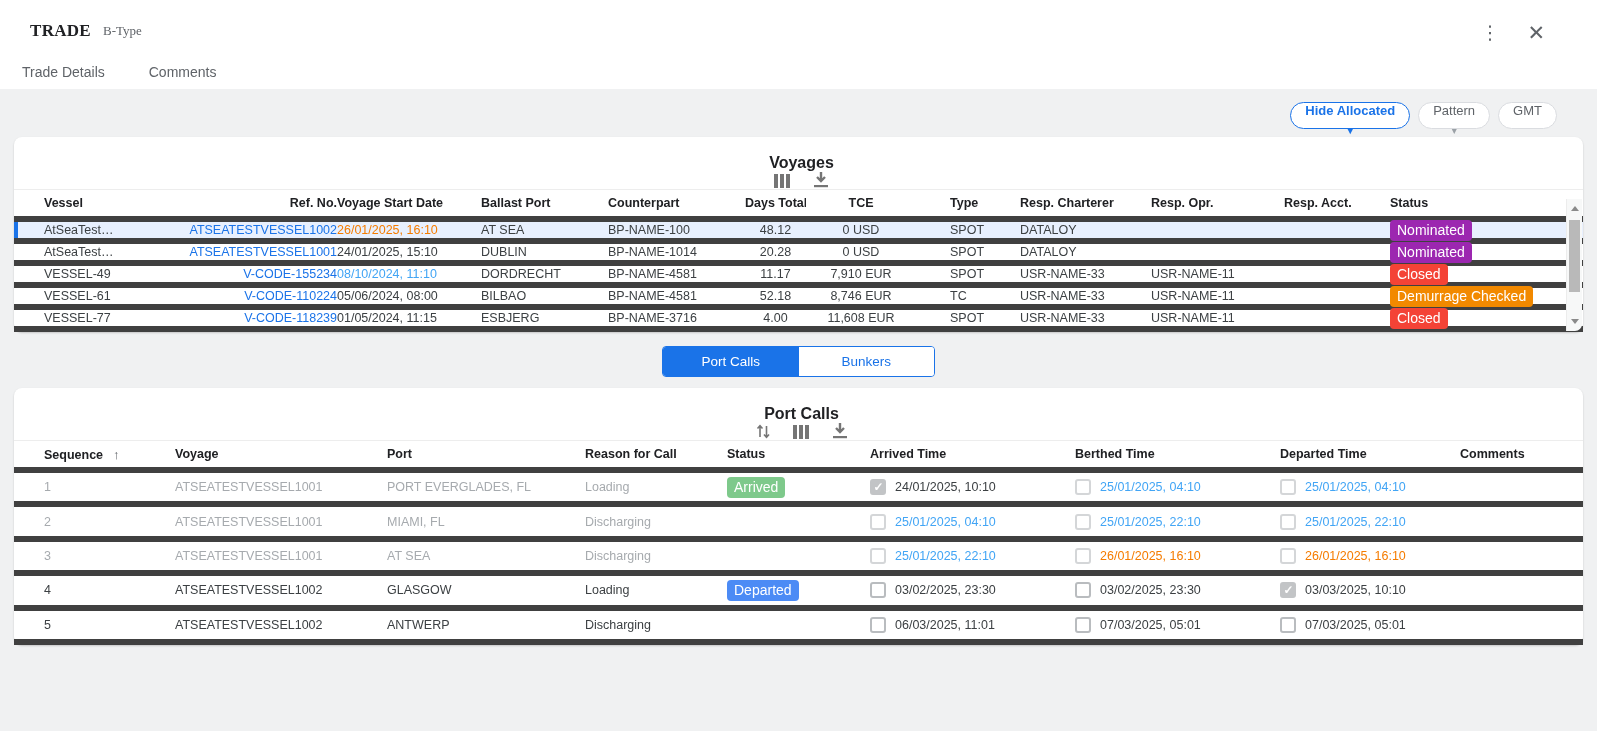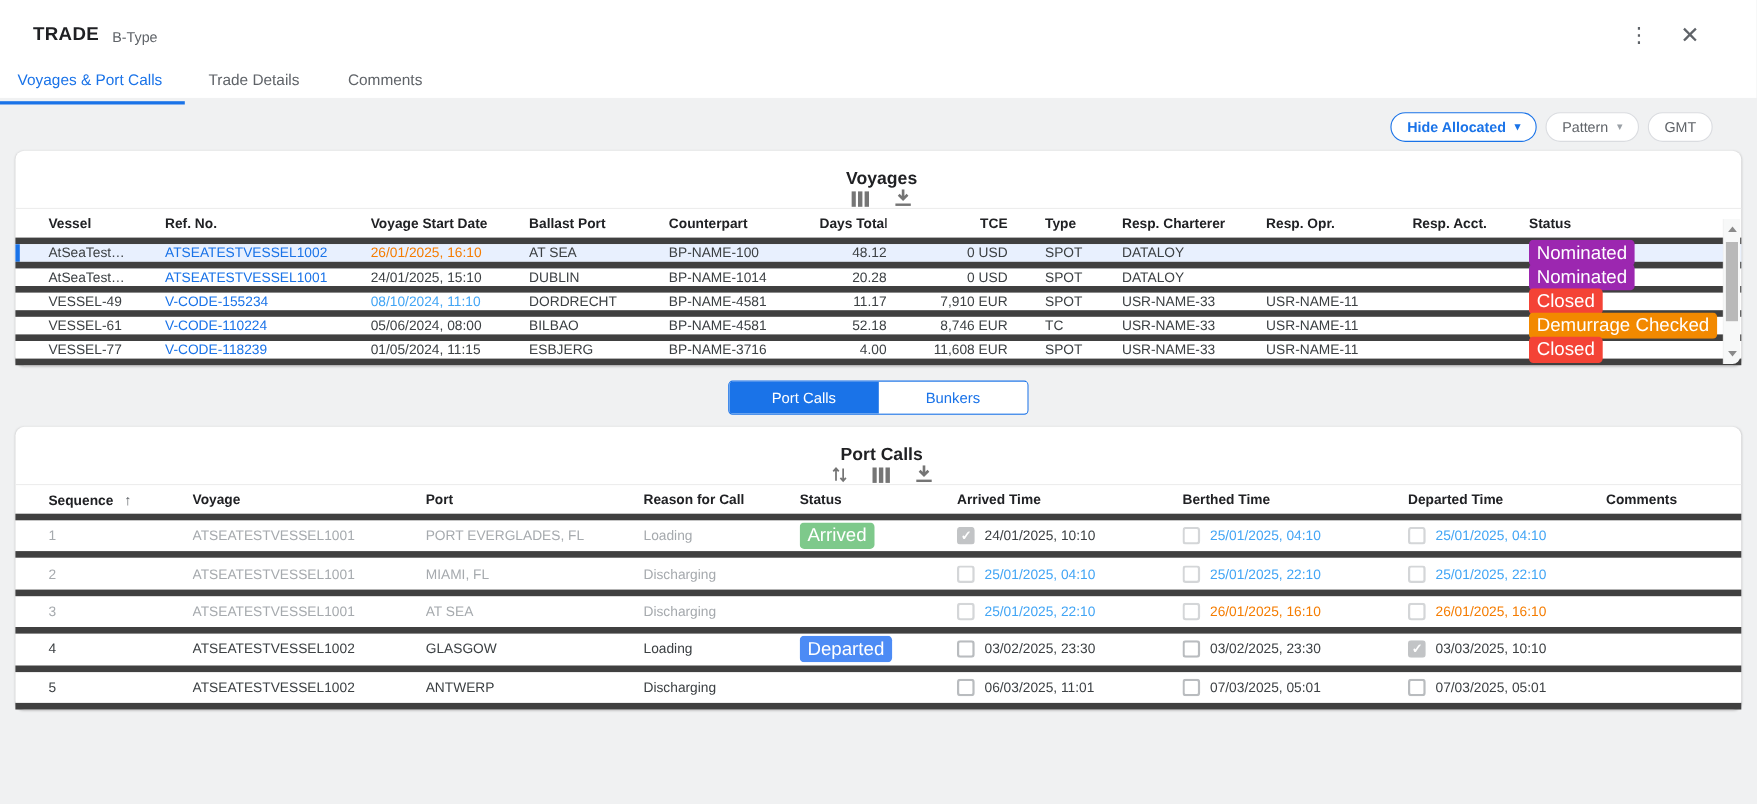--- a/index.html
+++ b/index.html
@@ -1,69 +1,69 @@
 <!DOCTYPE html>
 <html style="--accent-blue: #1a73e8; --link-blue: #1a73e8; --date-orange: #f57c00; --date-blue: #42a5f5; --badge-nominated: #9c27b0; --badge-closed: #f44336; --badge-demurrage: #f28900; --badge-arrived: #7ec98b; --badge-departed: #4c8bf5;"><head>
 <meta charset="utf-8">
 <style>
   * { margin:0; padding:0; box-sizing:border-box; }
   html,body { width:1597px; height:731px; overflow:hidden; }
   body { font-family:"Liberation Sans", sans-serif; background:#f0f1f2; color:#3c4043; }
 
   
   .app-header { background:#fff; height:89px; position:relative; }
-  .title-row { display:flex; align-items:flex-end; padding:21px 0 0 30px; }
+  .title-row { display:flex; align-items:center; padding:21px 0 0 30px;font-family:Liberation Serif, serif; }
   .app-title { font-size:17px; font-weight:700; color:#202124; letter-spacing:.3px; }
   .app-subtitle { font-size:13px; color:#5f6368; margin-left:12px; }
   .window-actions { position:absolute; top:20px; right:50px; display:flex; align-items:center; gap:24px; }
   .icon-btn { background:none; border:none; cursor:pointer; color:#5f6368; font-size:20px; line-height:1; padding:2px; }
   .kebab { font-size:19px; letter-spacing:0; }
   .close-x { font-size:21px; }
 
   .tabs { display:flex; margin-top:14px; }
   .tab { font-size:14px; color:#5f6368; padding:9px 22px 12px; cursor:pointer; border-bottom:3px solid transparent; }
   .tab.first { padding-left:16px; padding-right:20px; }
   .tab.active { color:var(--accent-blue); border-bottom-color:var(--accent-blue); font-weight:400; }
 
   
   .toolbar { display:flex; justify-content:flex-end; gap:8px; padding:13px 40px 0 0; }
   .pill { height:27px; border-radius:14px; background:#fff; border:1px solid #dadce0; color:#5f6368;
-          font-size:13px; font-family:inherit; padding:0 14px; display:flex; align-items:center; gap:8px; cursor:pointer; }
+          font-size:13px; font-family:inherit; padding:0 14px; display:flex; align-items:center; gap:8px; cursor:pointer;flex-direction:column; }
   .pill.primary { border:1.5px solid var(--accent-blue); color:var(--accent-blue); font-weight:700; }
   .caret { font-size:10px; line-height:1; }
   .pill.primary .caret { color:var(--accent-blue); }
   .pill .caret { color:#9aa0a6; }
 
   
   .panel { background:#fff; border-radius:8px; margin:8px 14px 0; box-shadow:0 1px 2px rgba(0,0,0,.18); position:relative; }
   .panel-head { display:flex; align-items:center; justify-content:space-between; padding:17px 24px 0 30px; height:52px;flex-direction:column; }
   .panel-title { font-size:16px; font-weight:700; color:#202124; }
   .panel-icons { display:flex; align-items:center; gap:22px; }
   .tool-icon { background:none; border:none; cursor:pointer; padding:0; display:flex; }
   .tool-icon svg { display:block; }
 
   
   .grid-row { display:grid; align-items:center; padding:0 16px; border-bottom:6px solid #404040; }
   .v-grid { grid-template-columns:120px 187px 144px 127px 137px 61px 110px 104px 131px 133px 106px 1fr; }
   .p-grid { grid-template-columns:145px 212px 198px 142px 143px 205px 205px 180px 1fr; }
   .grid-head { border-top:1px solid #ededed; height:33px; font-weight:700; color:#202124; font-size:12.5px; }
   .cell { font-size:12.5px; overflow:hidden; white-space:nowrap; }
   .cell.first { padding-left:14px; }
-  .a-c { text-align:left; }
-  .a-r { text-align:right; }
+  .a-c { text-align:right; }
+  .a-r { text-align:center; }
   .pad-type { padding-left:34px; }
   .v-row { height:22px; cursor:pointer; }
   .v-row.selected { background:#e8f0fe; box-shadow:inset 4px 0 0 var(--accent-blue); }
   .p-row { height:34.4px; }
   .p-row.muted .mutable { color:#a6aaae; }
   .link { color:var(--link-blue); text-decoration:none; cursor:pointer; }
   .c-orange { color:var(--date-orange); }
   .c-blue { color:var(--date-blue); }
 
-  .badge { display:inline-block; font-size:17px; color:#fff; padding:3px 7px 4px; border-radius:4px; line-height:1; }
+  .badge { display:inline-block; font-size:14px; color:#fff; padding:3px 7px 4px; border-radius:4px; line-height:1; }
   .badge.nominated { background:var(--badge-nominated); }
   .badge.closed { background:var(--badge-closed); }
   .badge.demurrage { background:var(--badge-demurrage); }
   .badge.arrived { background:var(--badge-arrived); }
   .badge.departed { background:var(--badge-departed); }
 
   .sort-arrow { font-weight:700; color:#5f6368; margin-left:10px; font-size:13px; }
 
   
   .time-wrap { display:flex; align-items:center; gap:9px; }
@@ -91,21 +91,20 @@
 <header class="app-header">
   <div class="title-row">
     <span class="app-title">TRADE</span>
     <span class="app-subtitle">B-Type</span>
   </div>
   <div class="window-actions">
     <button class="icon-btn kebab">⋮</button>
     <button class="icon-btn close-x">✕</button>
   </div>
   <nav class="tabs">
-    <div class="tab first active">Voyages &amp; Port Calls</div>
     <div class="tab">Trade Details</div>
     <div class="tab">Comments</div>
   </nav>
 </header>
 
 <div class="toolbar">
   <button class="pill primary">
     <span>Hide Allocated</span>
     <span class="caret">▾</span>
   </button>

